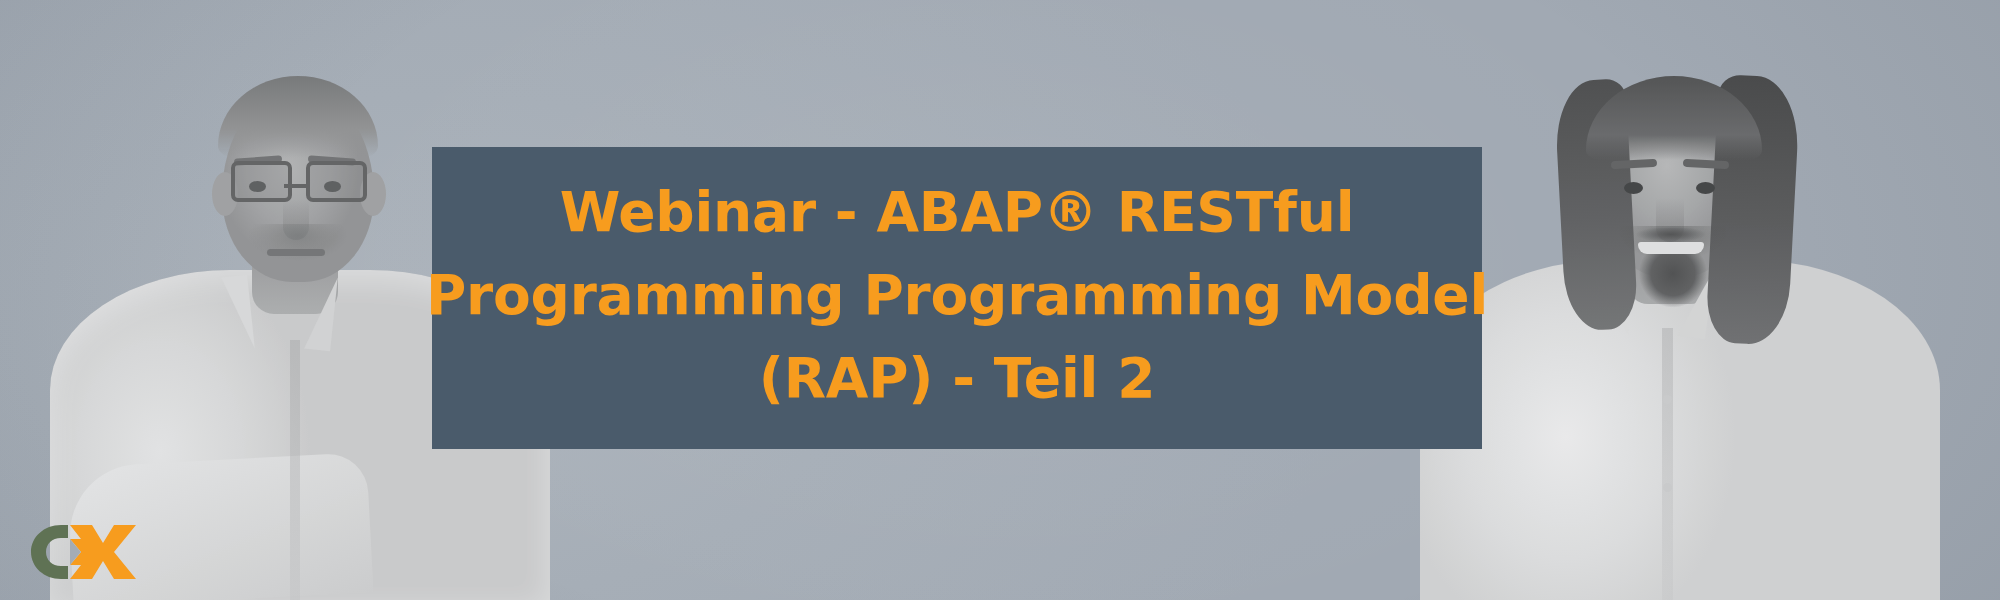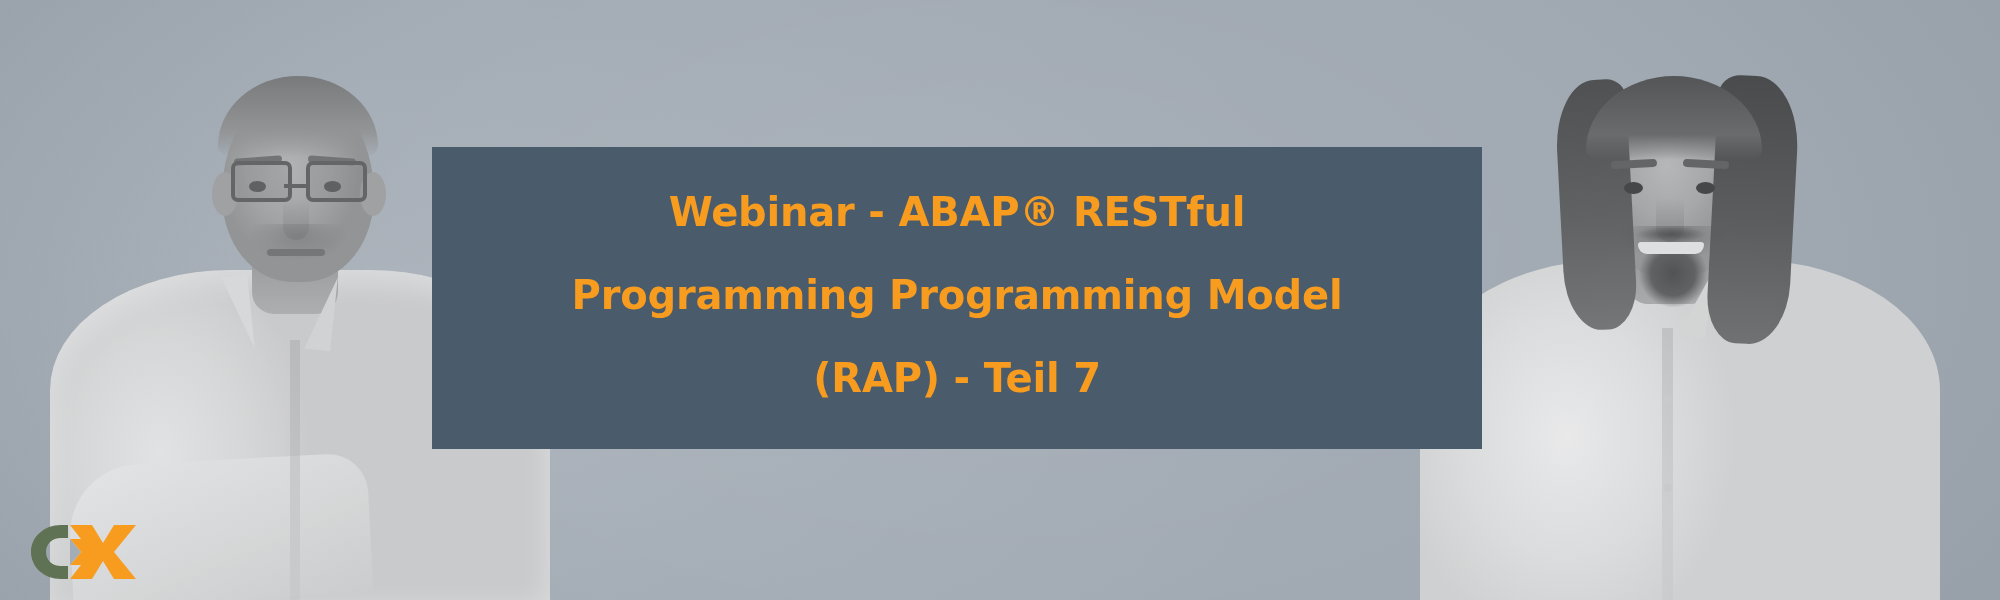--- a/index.html
+++ b/index.html
@@ -259,21 +259,21 @@
     display: flex;
     flex-direction: column;
     align-items: center;
     justify-content: center;
     box-sizing: border-box;
     padding: 2px 26px 8px;
   }
   .title-line {
     color: #f79c1e;
     font-weight: bold;
-    font-size: 40px;
+    font-size: 55px;
     line-height: 83px;
     letter-spacing: -0.2px;
     text-align: center;
     white-space: nowrap;
   }
 
   
   #logo {
     position: absolute;
     left: 14px;
@@ -331,21 +331,21 @@
     <div class="pr-eye-r"></div>
     <div class="pr-nose"></div>
     <div class="pr-beard"></div>
     <div class="pr-mouth"></div>
     <div class="pr-mous"></div>
   </div>
 
   <div id="title-panel">
     <div class="title-line">Webinar - ABAP® RESTful</div>
     <div class="title-line">Programming Programming Model</div>
-    <div class="title-line">(RAP) - Teil 7</div>
+    <div class="title-line">(RAP) - Teil 2</div>
   </div>
 
   <div id="logo">
     <svg width="130" height="80" viewBox="0 0 130 80">
       <path d="M47 13 C30 13 17 25 17 40 C17 55 30 67 47 67 L54 67 L54 54 L47 54 C38 54 32 48 32 40 C32 32 38 26 47 26 L54 26 L54 13 Z" fill="#5f7254"></path>
       <path d="M56 13 L78 13 L89 31 L100 13 L122 13 L100 40 L122 67 L100 67 L89 49 L78 67 L56 67 L67 53 L56 53 L67 40 L56 27 L67 27 L56 13 Z" fill="#f79c1e"></path>
       <path d="M56 27 L67 40 L56 53 Z" fill="#a4acb5"></path>
     </svg>
   </div>
 

